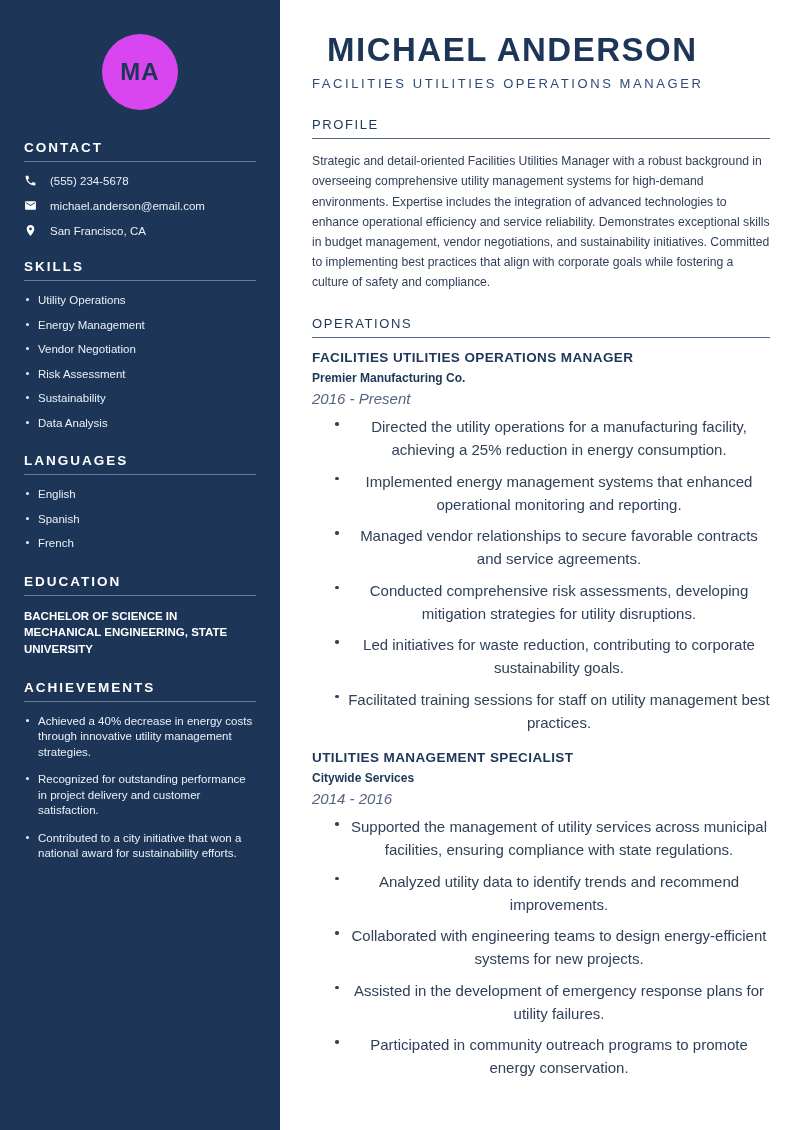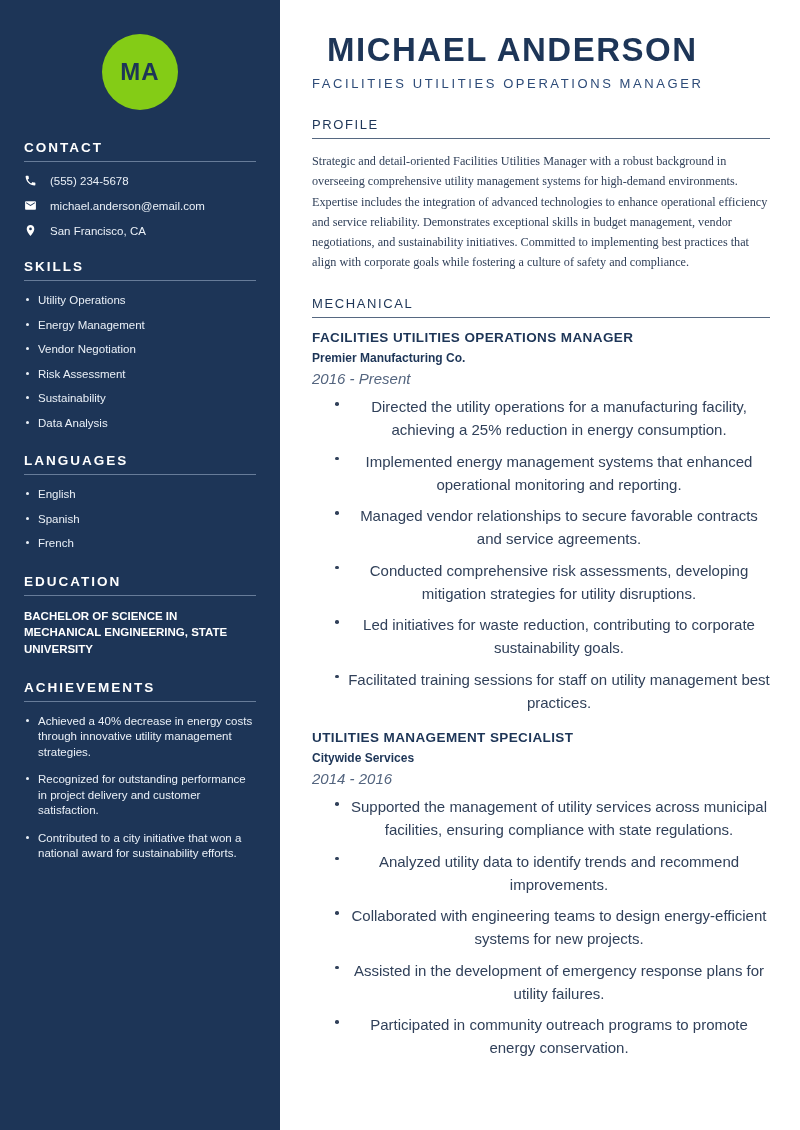--- a/index.html
+++ b/index.html
@@ -33,21 +33,21 @@
   .avatar-wrap {
     display: flex;
     justify-content: center;
     padding-top: 34px;
     padding-bottom: 30px;
   }
   .avatar {
     width: 76px;
     height: 76px;
     border-radius: 50%;
-    background: #84cc16;
+    background: #d946ef;
     color: #1d3557;
     display: flex;
     align-items: center;
     justify-content: center;
     font-size: 24px;
     font-weight: bold;
     letter-spacing: 1px;
   }
   .side-section {
     margin-bottom: 22px;
@@ -148,21 +148,20 @@
     height: 1px;
     background: #1d3557;
     opacity: .75;
     margin-bottom: 12px;
   }
   .profile-text {
     font-size: 12.2px;
     line-height: 1.65;
     color: #31415a;
     margin: 0 0 24px 0;
-    font-family: Liberation Serif, serif;
   }
   .job-block { margin-bottom: 6px; }
   .job-role {
     font-size: 13.5px;
     font-weight: bold;
     letter-spacing: .4px;
     color: #1d3557;
     margin: 6px 0 6px 0;
   }
   .job-company {
@@ -291,21 +290,21 @@
     <h1 class="name">MICHAEL ANDERSON</h1>
     <div class="job-title">FACILITIES UTILITIES OPERATIONS MANAGER</div>
 
     <section>
       <h2 class="sec-title">PROFILE</h2>
       <div class="sec-rule"></div>
       <p class="profile-text">Strategic and detail-oriented Facilities Utilities Manager with a robust background in overseeing comprehensive utility management systems for high-demand environments. Expertise includes the integration of advanced technologies to enhance operational efficiency and service reliability. Demonstrates exceptional skills in budget management, vendor negotiations, and sustainability initiatives. Committed to implementing best practices that align with corporate goals while fostering a culture of safety and compliance.</p>
     </section>
 
     <section>
-      <h2 class="sec-title">MECHANICAL</h2>
+      <h2 class="sec-title">OPERATIONS</h2>
       <div class="sec-rule"></div>
 
       <div class="job-block">
         <div class="job-role">FACILITIES UTILITIES OPERATIONS MANAGER</div>
         <div class="job-company">Premier Manufacturing Co.</div>
         <div class="job-dates">2016 - Present</div>
         <ul class="bullets">
           <li>Directed the utility operations for a manufacturing facility, achieving a 25% reduction in energy consumption.</li>
           <li>Implemented energy management systems that enhanced operational monitoring and reporting.</li>
           <li>Managed vendor relationships to secure favorable contracts and service agreements.</li>

